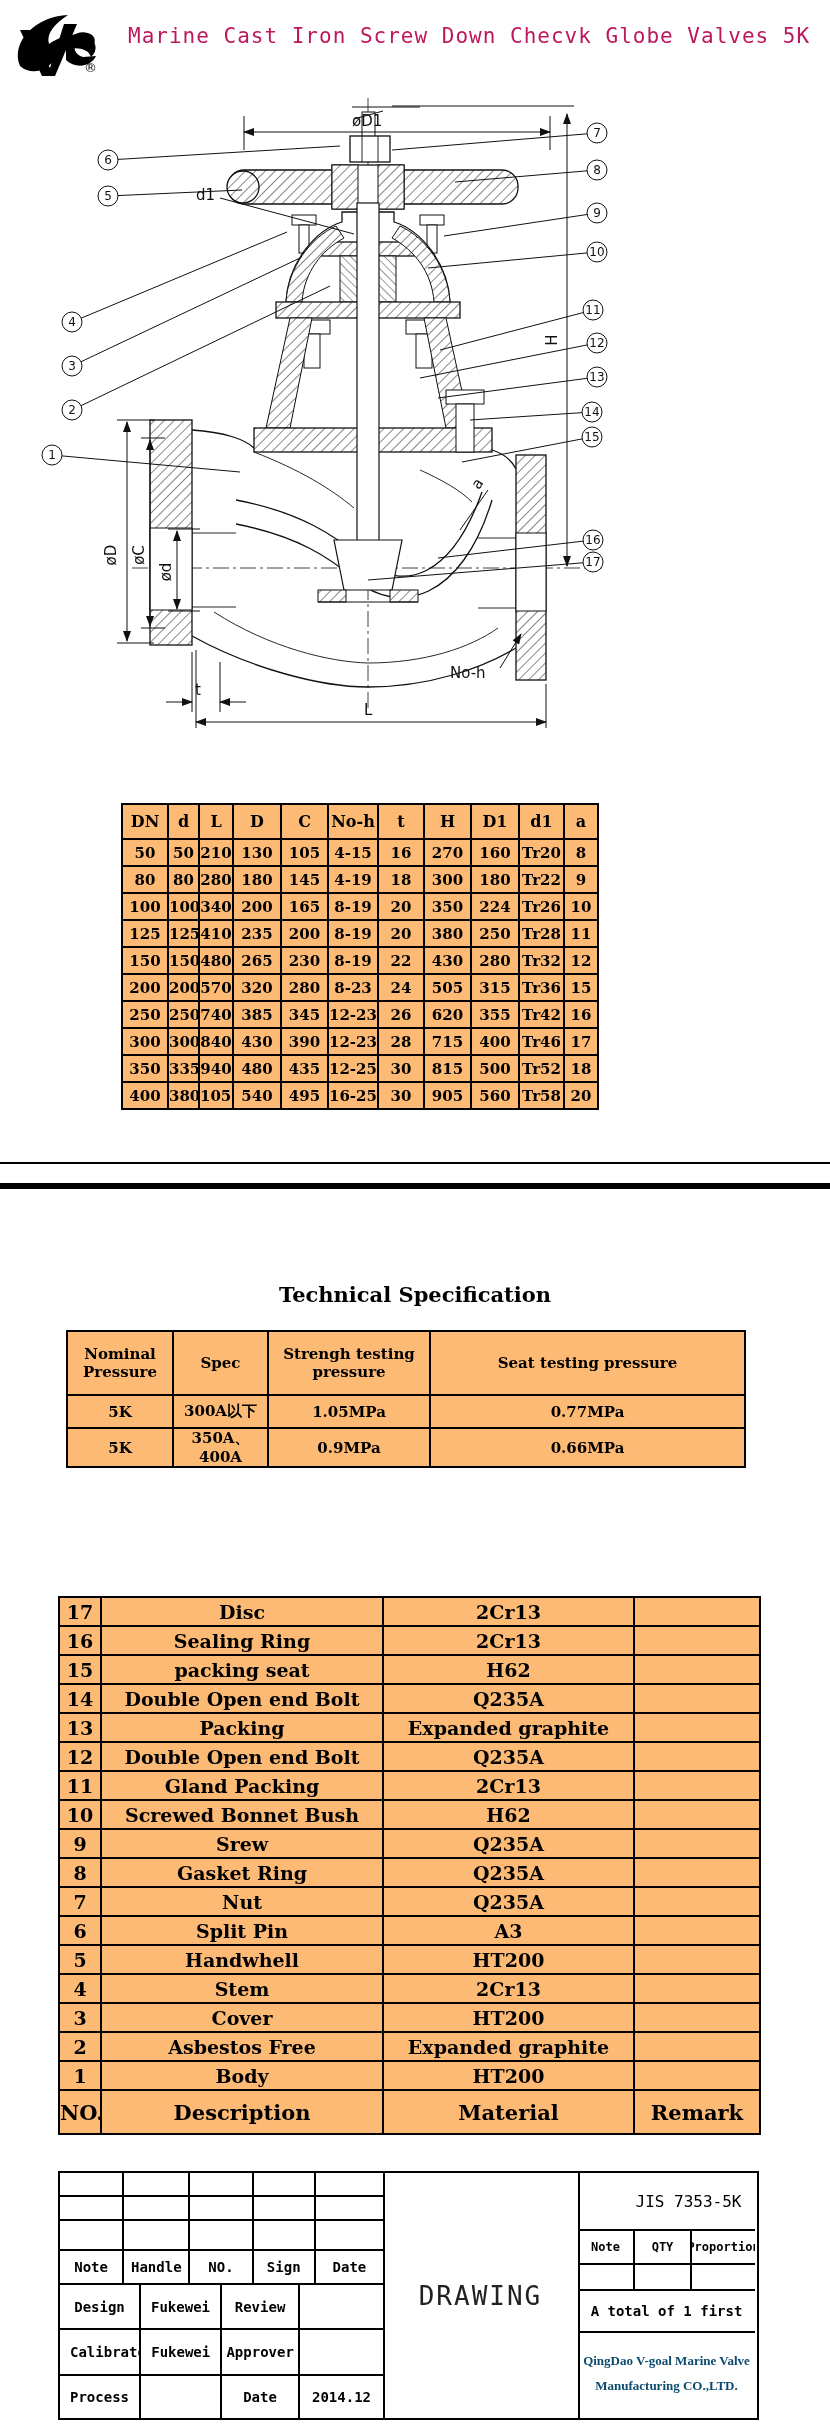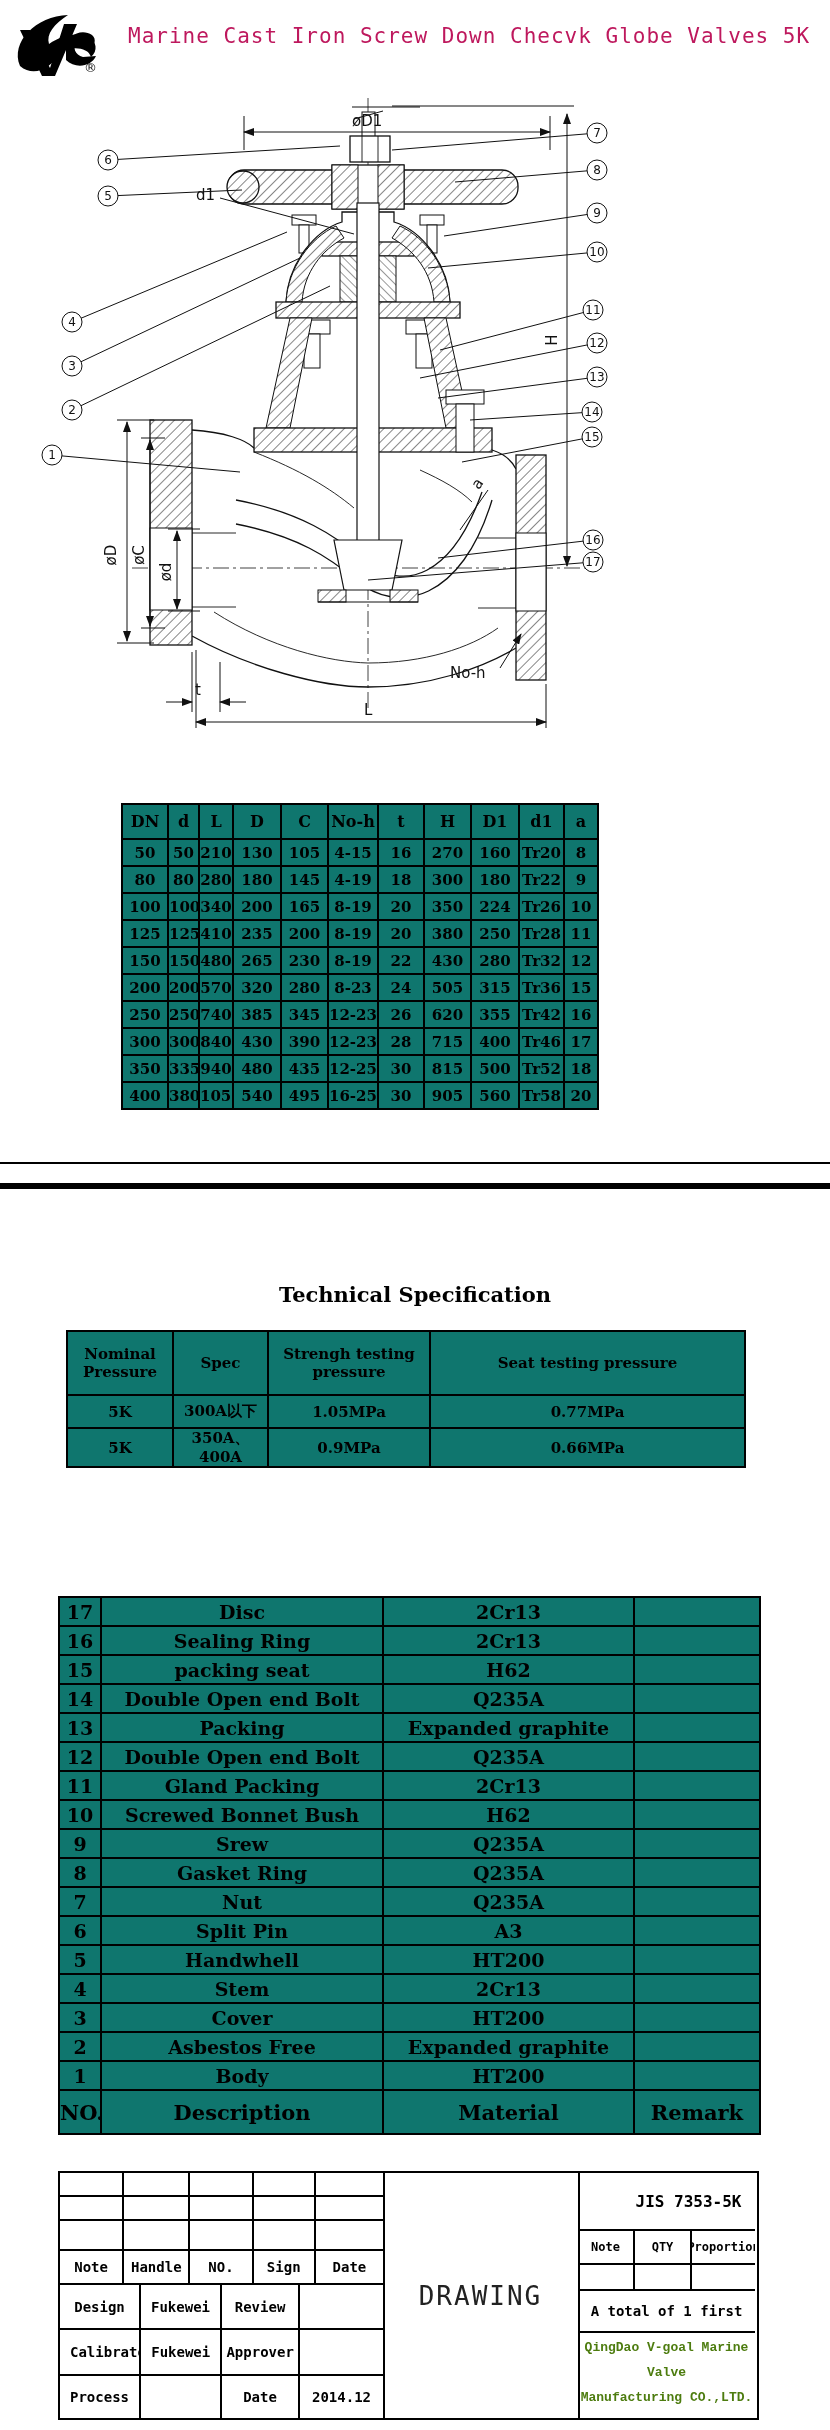--- a/index.html
+++ b/index.html
@@ -3,21 +3,21 @@
 <meta charset="utf-8">
 <style>
   html,body{margin:0;padding:0;background:#fff;}
   .page{position:relative;width:830px;height:2430px;background:#fff;overflow:hidden;
         font-family:"DejaVu Serif",serif;color:#000;}
   .abs{position:absolute;box-sizing:border-box;}
   
   .title{font-family:"DejaVu Sans Mono",monospace;font-size:21px;letter-spacing:1px;color:#be185d;white-space:nowrap;}
   .regmark{font-family:"DejaVu Sans",sans-serif;font-size:13px;color:#111;}
   
-  table{border-collapse:collapse;table-layout:fixed;background:#0f766e;}
+  table{border-collapse:collapse;table-layout:fixed;background:#fdba74;}
   td,th{border:2px solid #000;text-align:center;vertical-align:middle;padding:0;overflow:hidden;
         font-family:"DejaVu Serif",serif;font-weight:bold;color:#000;}
   
   .dim{width:476px;}
   .dim th{height:33px;font-size:16px;}
   .dim td{height:25px;font-size:15px;}
   
   .spec{width:678px;}
   .spec th{height:62px;font-size:15px;}
   .spec td{height:31px;font-size:15px;}
@@ -29,23 +29,23 @@
   
   .rule{position:absolute;left:0;width:830px;background:#000;}
   
   .tb{font-family:"DejaVu Sans Mono",monospace;font-weight:bold;font-size:14px;}
   .tbrow{display:flex;}
   .tbcell{box-sizing:border-box;border-right:2px solid #000;border-bottom:2px solid #000;
           display:flex;align-items:center;justify-content:center;overflow:hidden;}
   .tbcell.last{border-right:none;}
   .tbrow.lastrow .tbcell{border-bottom:none;}
   .blockframe{border:2px solid #000;box-sizing:border-box;}
-  .mono{font-family:"DejaVu Sans Mono",monospace;font-weight:bold;padding-left:44px;}
+  .mono{font-family:"DejaVu Sans Mono",monospace;font-weight:normal;padding-left:44px;}
   .drawinglbl{font-family:"DejaVu Sans Mono",monospace;font-size:26px;letter-spacing:2px;color:#222;}
-  .companytxt{font-family:Liberation Mono, monospace;font-size:13px;color:#4d7c0f;text-align:center;line-height:1.9;}
+  .companytxt{font-family:Liberation Serif, serif;font-size:13px;color:#0c4a6e;text-align:center;line-height:1.9;}
   svg text{font-family:"DejaVu Sans",sans-serif;fill:#111;}
 </style>
 </head>
 <body>
 
 <div class="page">
 
   <div class="abs" style="left:8px;top:4px;width:90px;height:86px;">
     <svg width="90" height="86" viewBox="0 0 90 86">
       <path d="M12,62 C2,38 28,12 60,11 C46,20 38,30 41,40 C54,31 70,28 80,33 C89,37 90,47 83,53 C80,43 64,42 52,48 C44,64 26,74 12,62 Z" fill="#000"></path>

